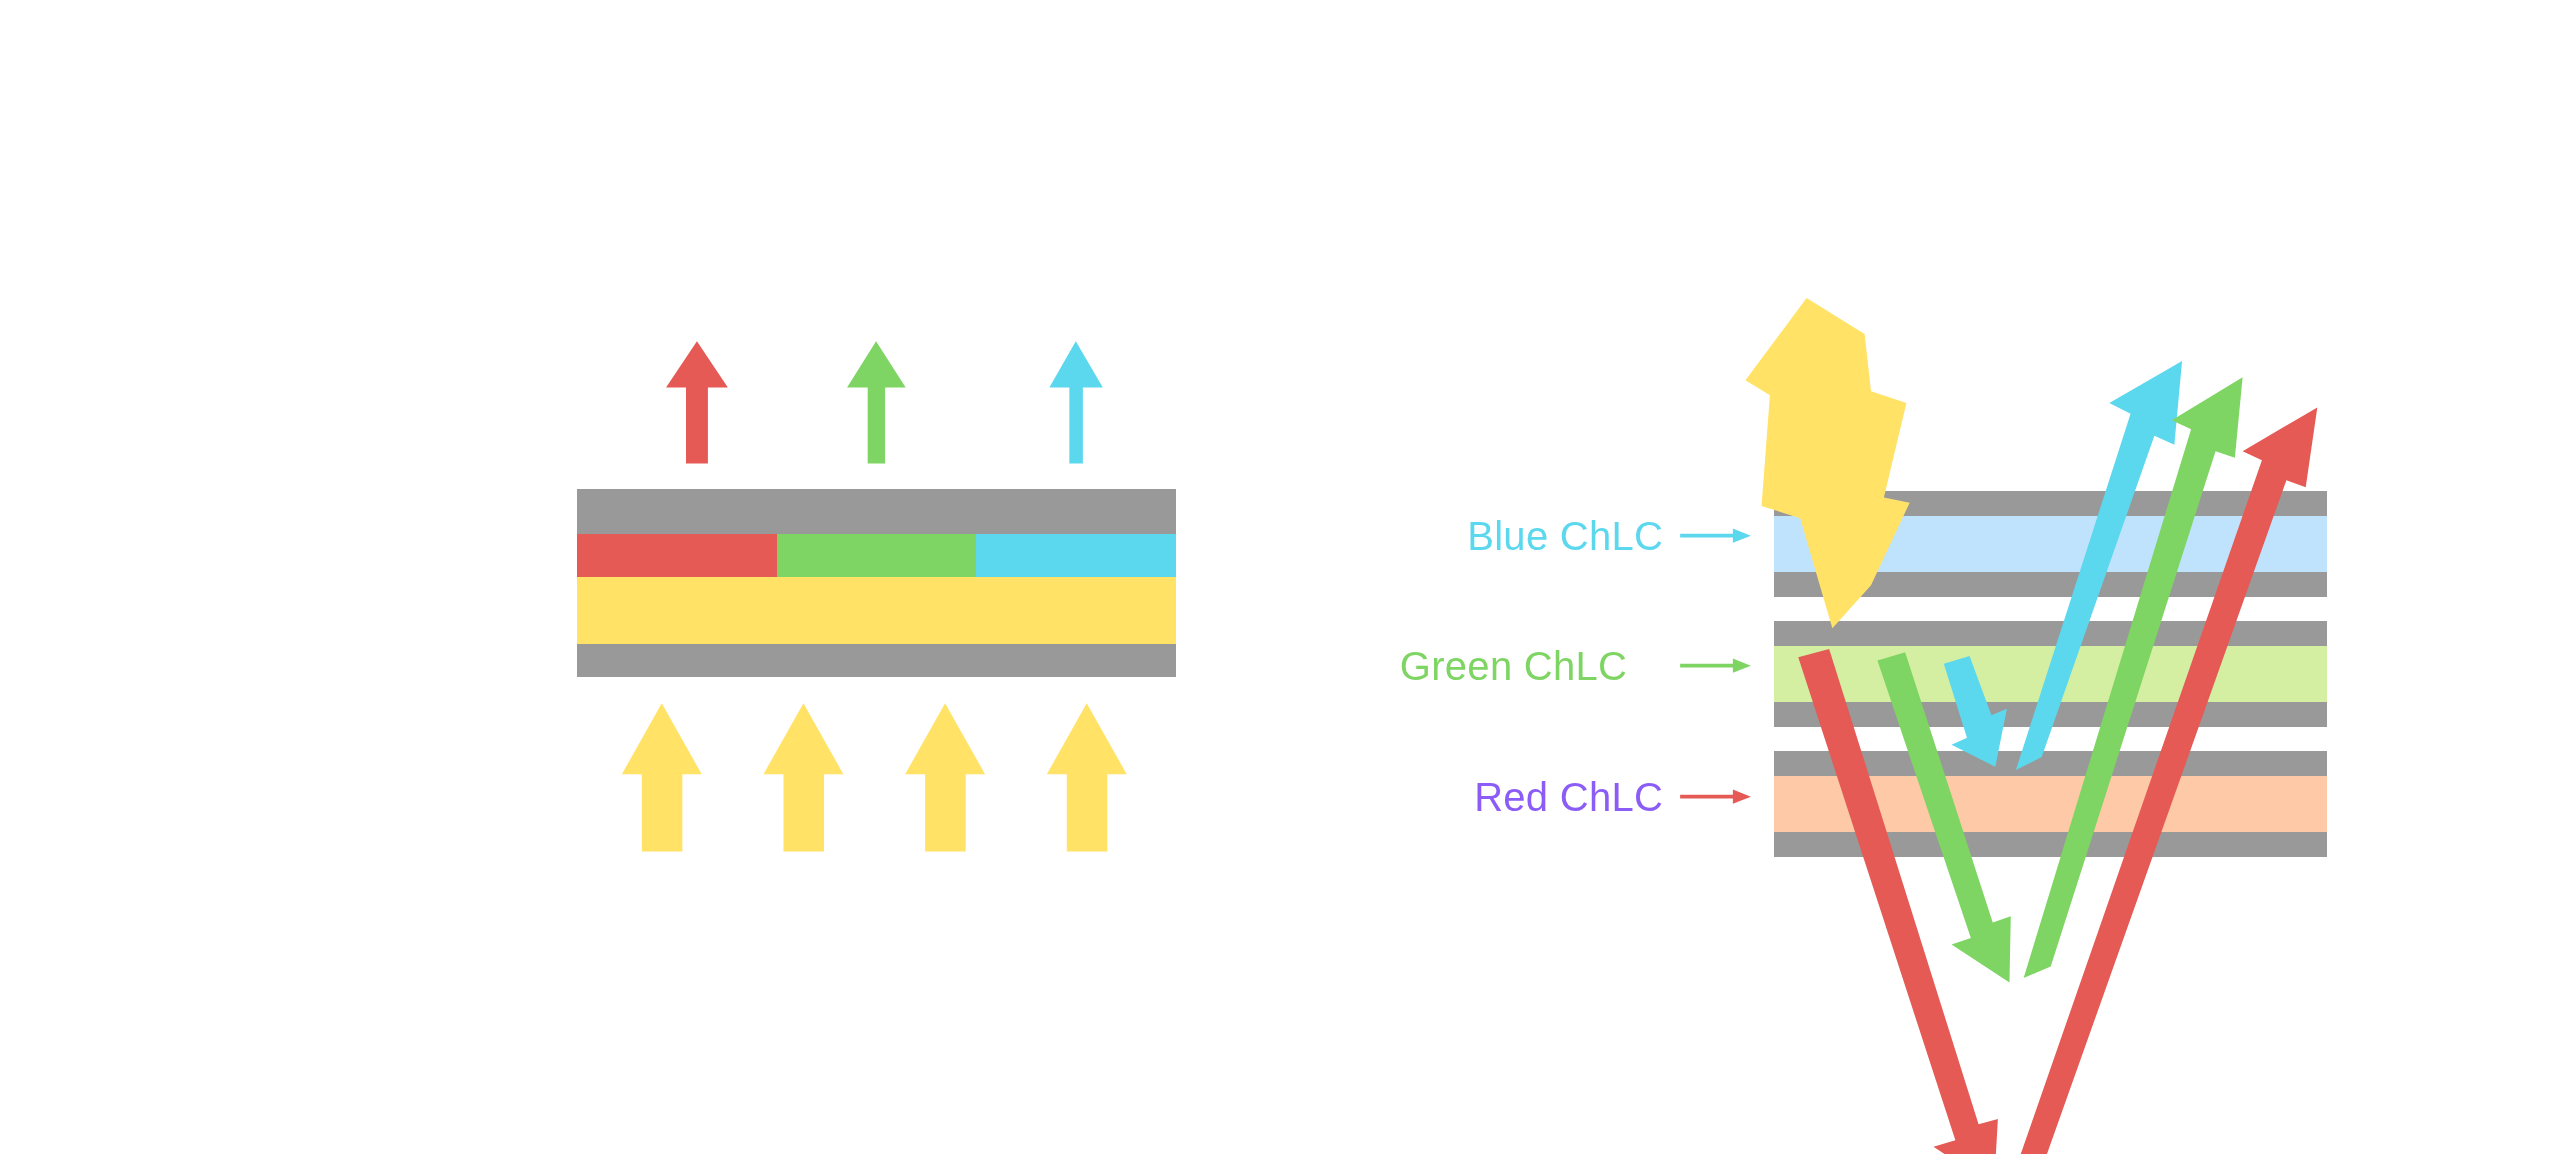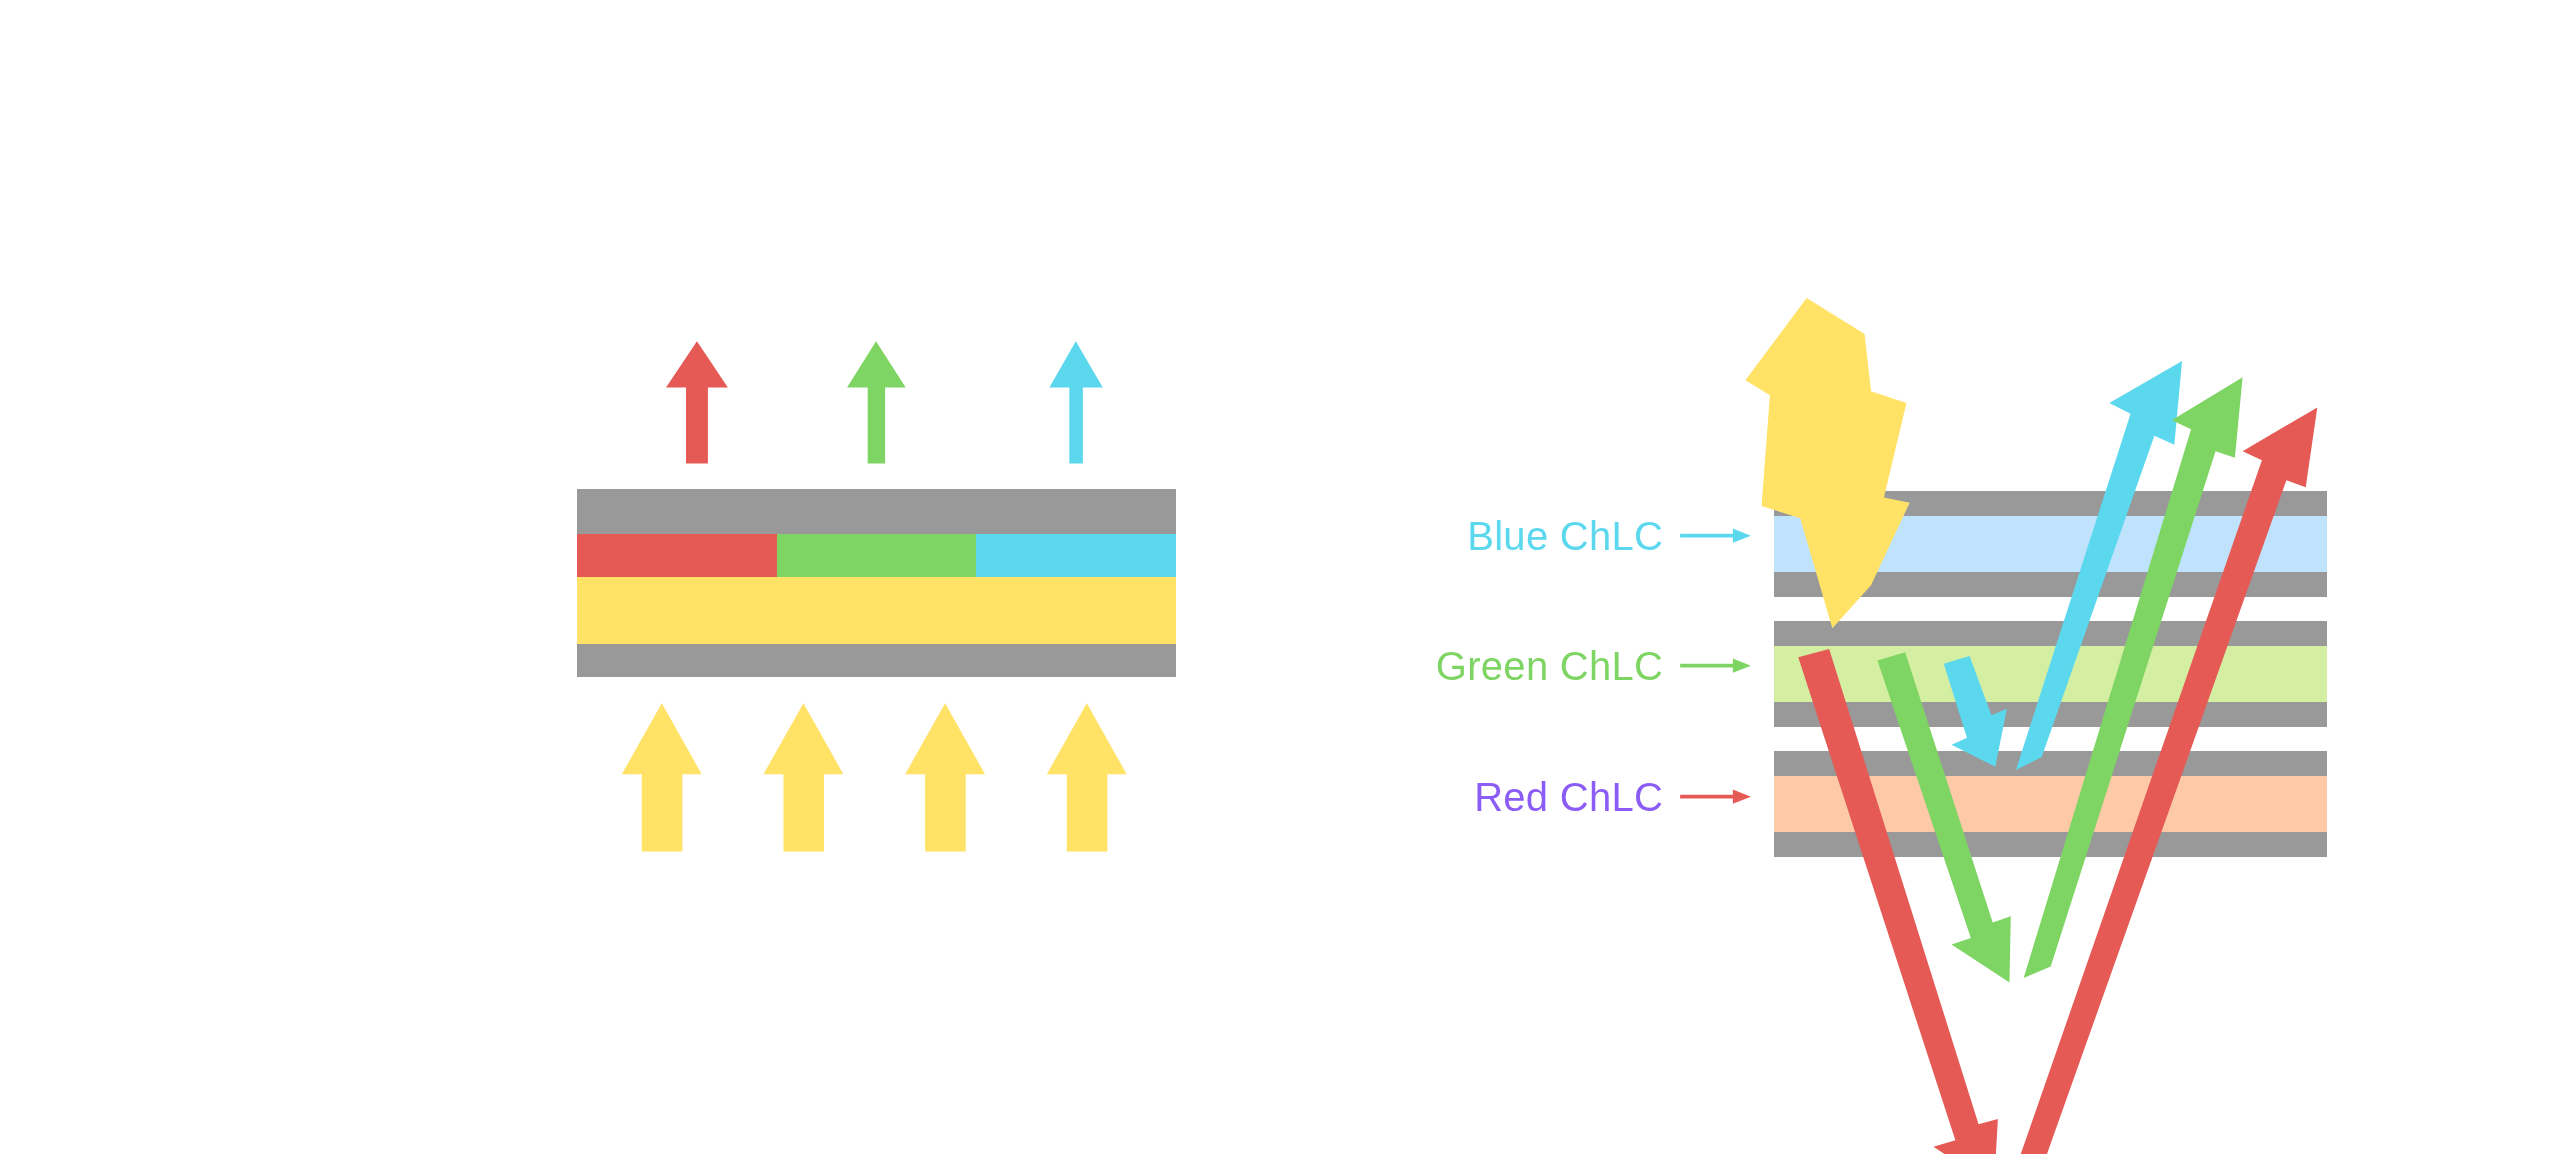--- a/index.html
+++ b/index.html
@@ -143,21 +143,21 @@
     <div class="label-row" style="left:1320px;top:509px;width:431px;height:54px;">
       <span class="label-text" style="color:#5cd8ee;">Blue ChLC</span>
       <span class="label-arrow">
         <svg width="71" height="19.3" viewBox="0 0 110 30">
           <line x1="0" y1="15" x2="86" y2="15" stroke="#5cd8ee" stroke-width="6"></line>
           <polygon fill="#5cd8ee" points="110,15 82,4 82,26"></polygon>
         </svg>
       </span>
     </div>
 
-    <div class="label-row" style="left:1320px;top:639px;width:431px;height:54px;">
+    <div class="label-row" style="left:1320px;top:639px;width:431px;height:54px;gap:36px;">
       <span class="label-text" style="color:#7ed563;">Green ChLC</span>
       <span class="label-arrow">
         <svg width="71" height="19.3" viewBox="0 0 110 30">
           <line x1="0" y1="15" x2="86" y2="15" stroke="#7ed563" stroke-width="6"></line>
           <polygon fill="#7ed563" points="110,15 82,4 82,26"></polygon>
         </svg>
       </span>
     </div>
 
     <div class="label-row" style="left:1320px;top:770px;width:431px;height:54px;">

